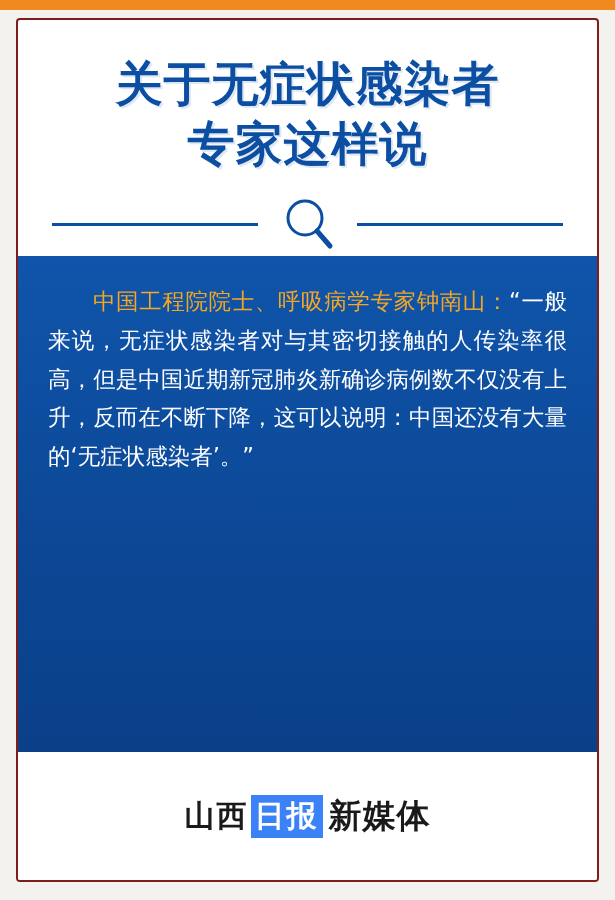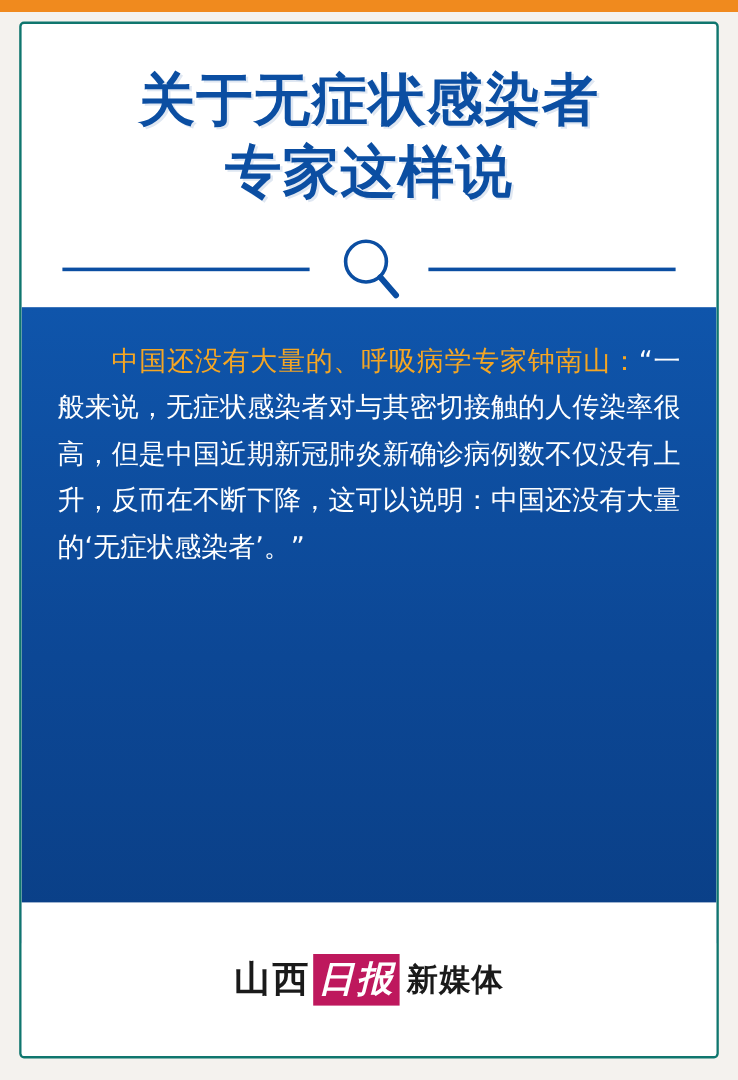--- a/index.html
+++ b/index.html
@@ -29,21 +29,21 @@
     height: 10px;
     background: #f08a1e;
   }
   .card {
     position: absolute;
     top: 18px;
     left: 16px;
     right: 16px;
     bottom: 18px;
     background: #ffffff;
-    border: 2px solid #0f766e;
+    border: 2px solid #7f1d1d;
     border-radius: 4px;
     overflow: hidden;
   }
   
   .title-zone {
     position: relative;
     padding: 34px 30px 0 30px;
     text-align: center;
   }
   .poster-title {
@@ -119,31 +119,30 @@
   .logo-mark {
     display: flex;
     align-items: center;
     font-family: "DejaVu Sans", sans-serif;
     font-weight: bold;
     color: #1a1a1a;
     font-size: 30px;
     letter-spacing: 2px;
   }
   .logo-box {
-    background: #be185d;
+    background: #3b82f6;
     color: #ffffff;
     padding: 1px 4px;
     margin-left: 2px;
     font-weight: bold;
-    font-style: italic;
   }
   .logo-sub {
     font-family: "DejaVu Sans", sans-serif;
     color: #1a1a1a;
-    font-size: 26px;
+    font-size: 33px;
     font-weight: bold;
     letter-spacing: 1px;
   }
 </style>
 </head>
 <body>
 
 <div class="poster">
 
   <div class="top-band"></div>
@@ -159,21 +158,21 @@
       <div class="divider-line left"></div>
       <div class="divider-line right"></div>
       <svg class="magnifier" viewBox="0 0 62 60">
         <circle cx="28" cy="24" r="17" fill="none" stroke="#0b4ea2" stroke-width="3"></circle>
         <line x1="40" y1="37" x2="53" y2="52" stroke="#0b4ea2" stroke-width="5" stroke-linecap="round"></line>
       </svg>
     </div>
 
     <div class="body-block">
       <p class="para">
-        <span class="name">中国还没有大量的、呼吸病学专家钟南山：</span><span>“一般来说，无症状感染者对与其密切接触的人传染率很高，但是中国近期新冠肺炎新确诊病例数不仅没有上升，反而在不断下降，这可以说明：中国还没有大量的‘无症状感染者’。”</span>
+        <span class="name">中国工程院院士、呼吸病学专家钟南山：</span><span>“一般来说，无症状感染者对与其密切接触的人传染率很高，但是中国近期新冠肺炎新确诊病例数不仅没有上升，反而在不断下降，这可以说明：中国还没有大量的‘无症状感染者’。”</span>
       </p>
     </div>
 
     <div class="footer">
       <div class="logo-wrap">
         <span class="logo-mark">
           <span>山西</span>
           <span class="logo-box">日报</span>
         </span>
         <span class="logo-sub">新媒体</span>

